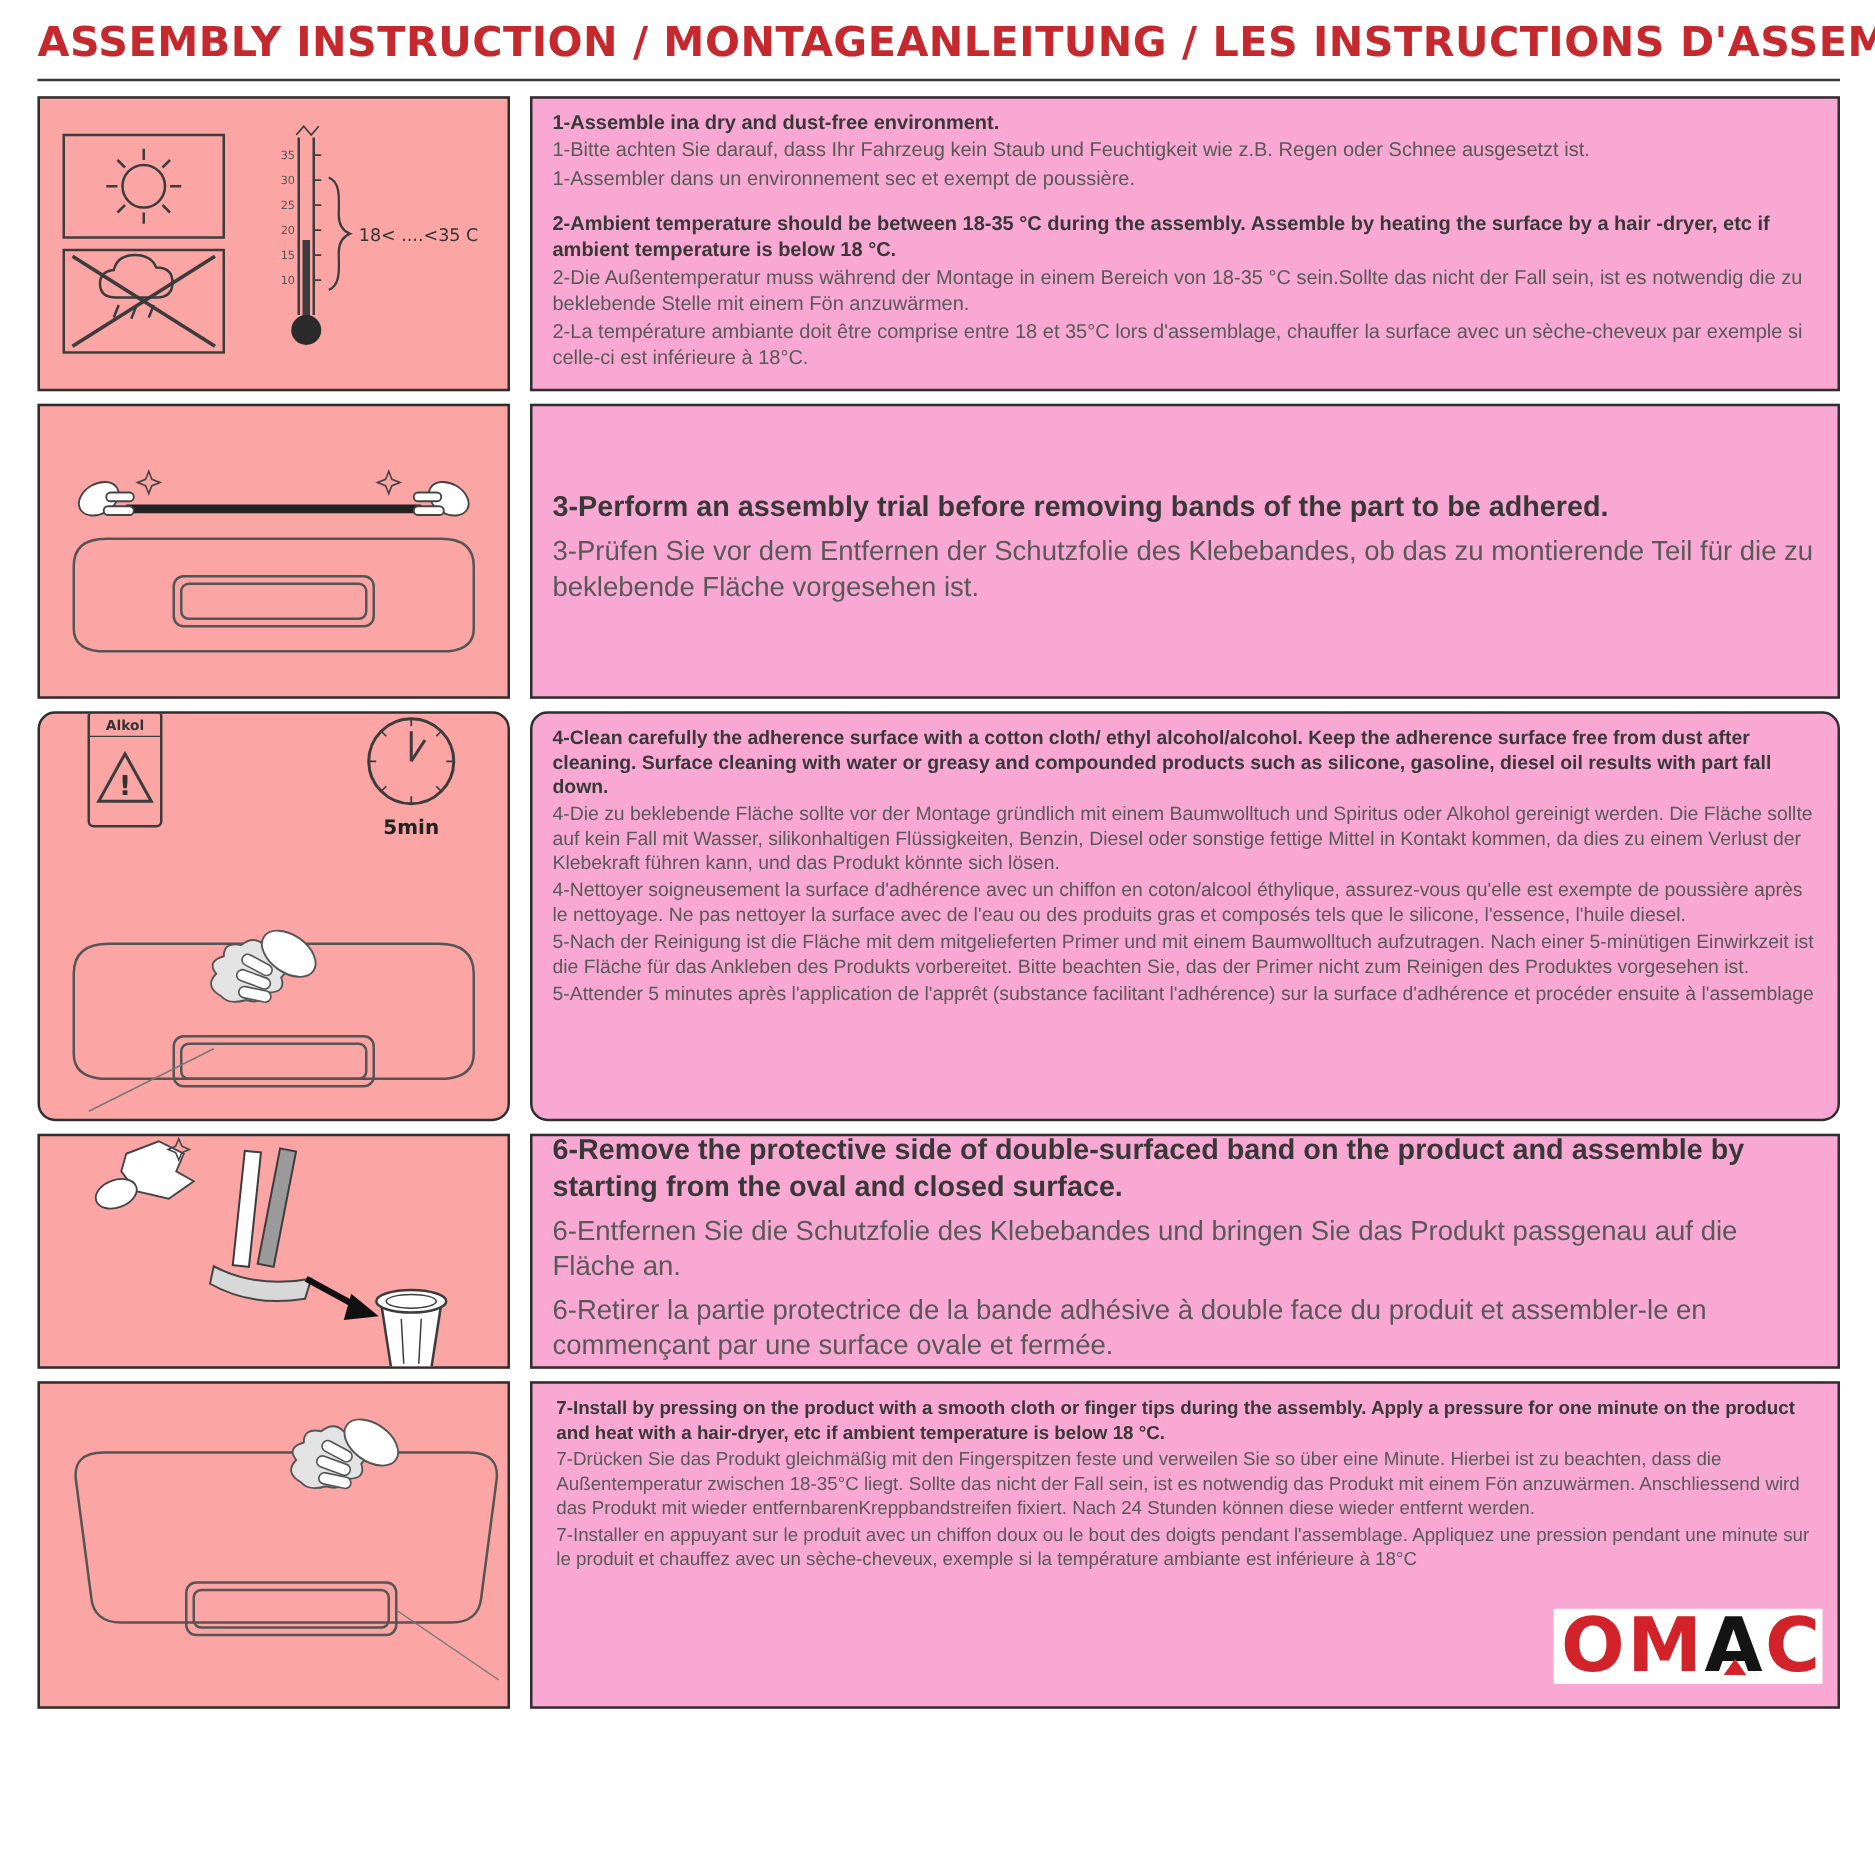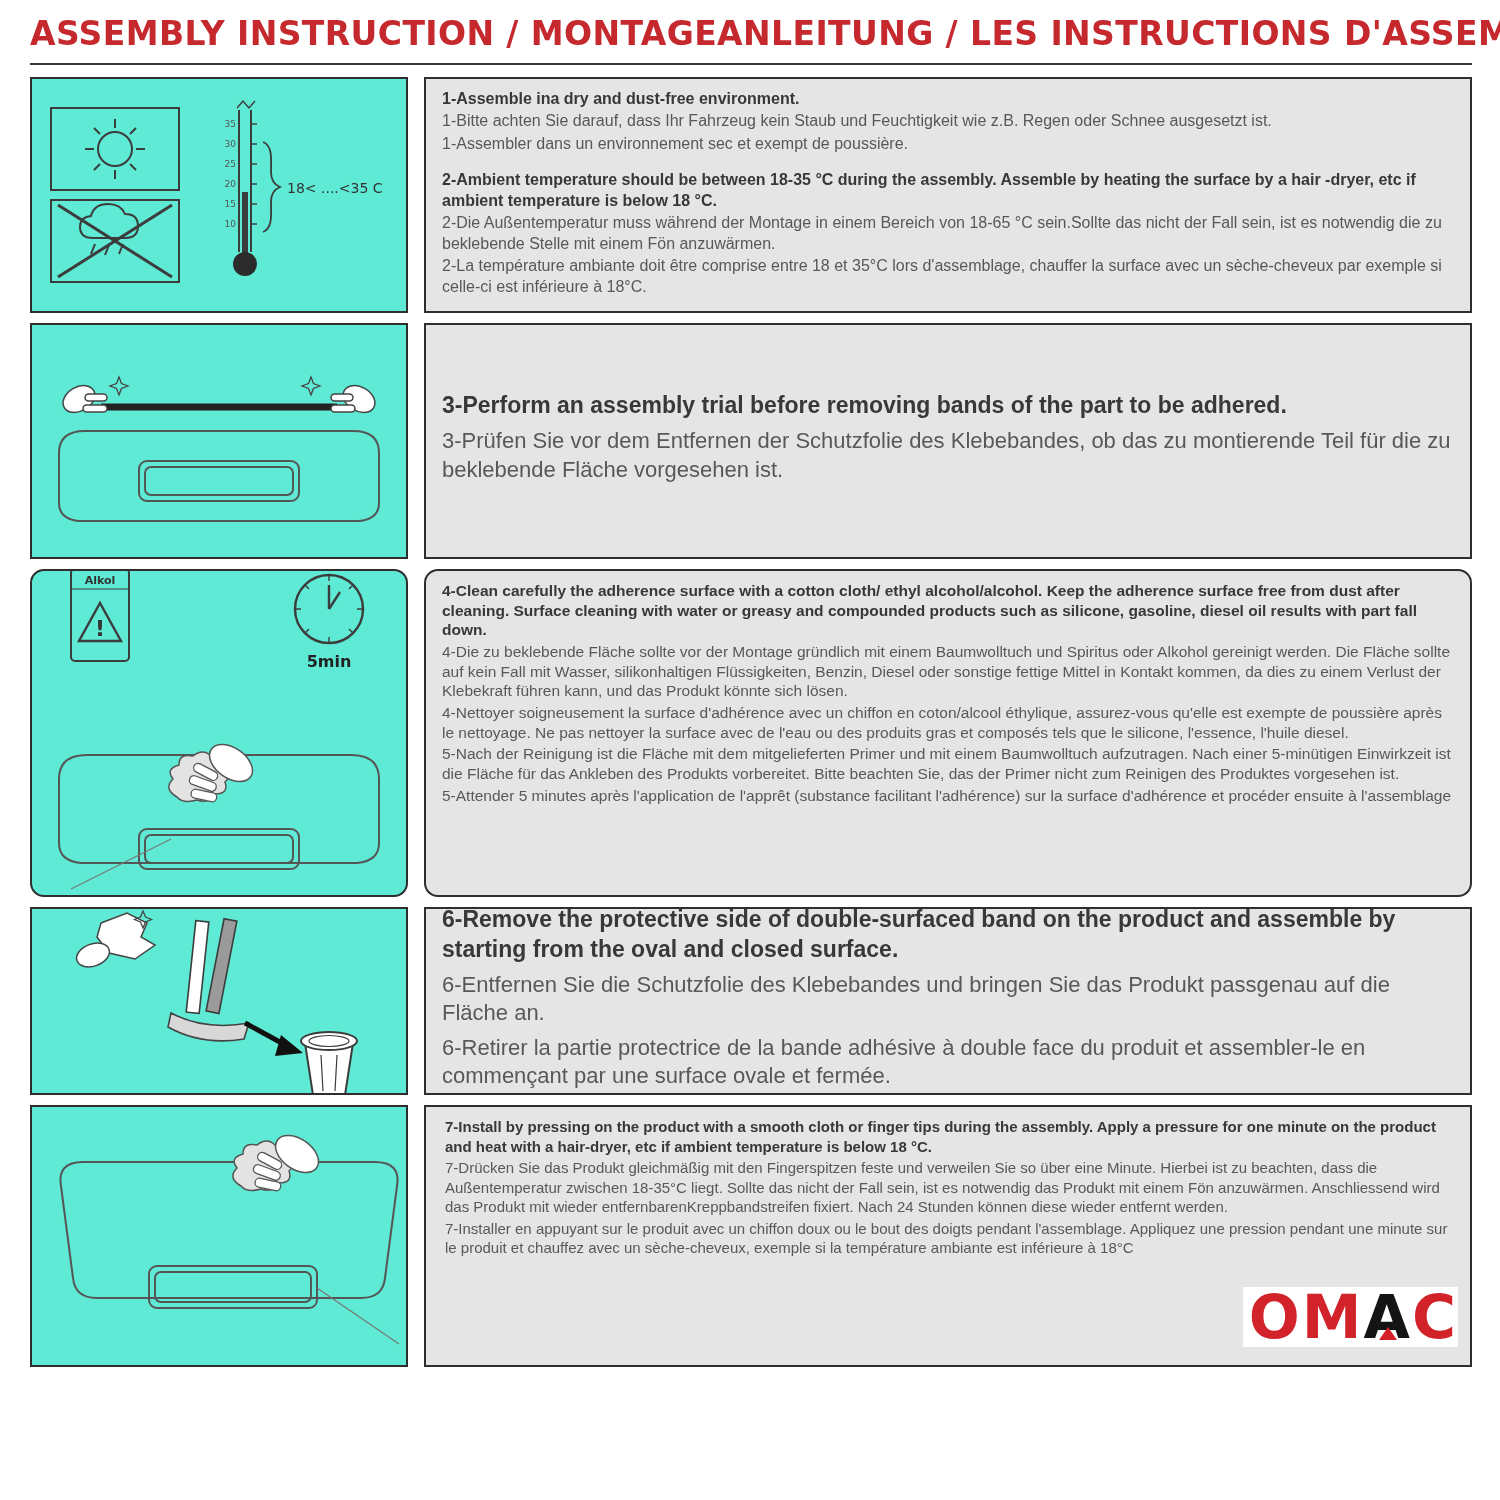--- a/index.html
+++ b/index.html
@@ -5,23 +5,23 @@
   * { box-sizing: border-box; margin: 0; padding: 0; }
   html,body { width:1500px; height:1500px; background:#ffffff; overflow:hidden;
     font-family:"Liberation Sans","DejaVu Sans",sans-serif; color:#4a4a4a; }
   .page { position:relative; width:1500px; height:1500px; padding:14px 28px 8px 30px; }
 
   .title { color:#c5292e; font-size:33px; font-weight:bold; letter-spacing:.4px;
     font-family:"DejaVu Sans",sans-serif; padding-bottom:10px; border-bottom:2px solid #3a3a3a;
     margin-bottom:12px; white-space:nowrap; }
 
   .row { display:flex; gap:16px; margin-bottom:10px; }
-  .fig-box { width:378px; flex:0 0 378px; border:2px solid #2e2e2e; background:#5eead4;
+  .fig-box { width:378px; flex:0 0 378px; border:2px solid #2e2e2e; background:#fca5a5;
     display:flex; align-items:center; justify-content:center; overflow:hidden; }
-  .text-box { flex:1; border:2px solid #2e2e2e; background:#e5e5e5; padding:10px 16px;
+  .text-box { flex:1; border:2px solid #2e2e2e; background:#f9a8d4; padding:10px 16px;
     overflow:hidden; position:relative; }
   .text-box.center { display:flex; flex-direction:column; justify-content:center; }
 
   .hA { height:236px; }
   .hB { height:328px;border-radius:14px; }
   .hC { height:188px; }
   .hD { height:262px;padding-left:19px; }
 
   p { margin:0 0 2px 0; }
   .s1 p { font-size:16px; line-height:1.28; }
@@ -97,21 +97,21 @@
         </g>
         <path fill="none" stroke="#3c3c3c" stroke-width="1.8" d="M220,50 c10,4 8,18 8,30 c0,8 4,13 9,15 c-5,2 -9,7 -9,15 c0,12 2,26 -8,30"></path>
         <text x="244" y="101" font-size="14" fill="#333">18&lt; ....&lt;35 C</text>
       </svg>
     </div>
     <div class="text-box hA s1">
       <p class="b">1-Assemble ina dry and dust-free environment.</p>
       <p class="r">1-Bitte achten Sie darauf, dass Ihr Fahrzeug kein Staub und Feuchtigkeit wie z.B. Regen oder Schnee ausgesetzt ist.</p>
       <p class="r">1-Assembler dans un environnement sec et exempt de poussière.</p>
       <p class="b gap">2-Ambient temperature should be between 18-35 °C  during the assembly. Assemble by heating the surface by a hair -dryer, etc if ambient temperature is below 18 °C.</p>
-      <p class="r">2-Die Außentemperatur muss während der Montage in einem Bereich von 18-65 °C  sein.Sollte das nicht der Fall sein, ist es notwendig die zu beklebende Stelle mit einem Fön anzuwärmen.</p>
+      <p class="r">2-Die Außentemperatur muss während der Montage in einem Bereich von 18-35 °C  sein.Sollte das nicht der Fall sein, ist es notwendig die zu beklebende Stelle mit einem Fön anzuwärmen.</p>
       <p class="r">2-La température ambiante doit être comprise entre 18 et 35°C lors d'assemblage, chauffer la surface avec un sèche-cheveux par exemple si celle-ci est inférieure à 18°C.</p>
     </div>
   </div>
 
   <div class="row">
     <div class="fig-box hA">
       <svg viewBox="0 0 352 216" width="352" height="216">
         <g stroke="#555" fill="none" stroke-width="2">
           <path d="M16,120 q0,-22 26,-22 h268 q26,0 26,22 v50 q0,16 -20,18 h-280 q-20,-2 -20,-18 z"></path>
           <rect x="96" y="128" width="160" height="40" rx="8"></rect>

